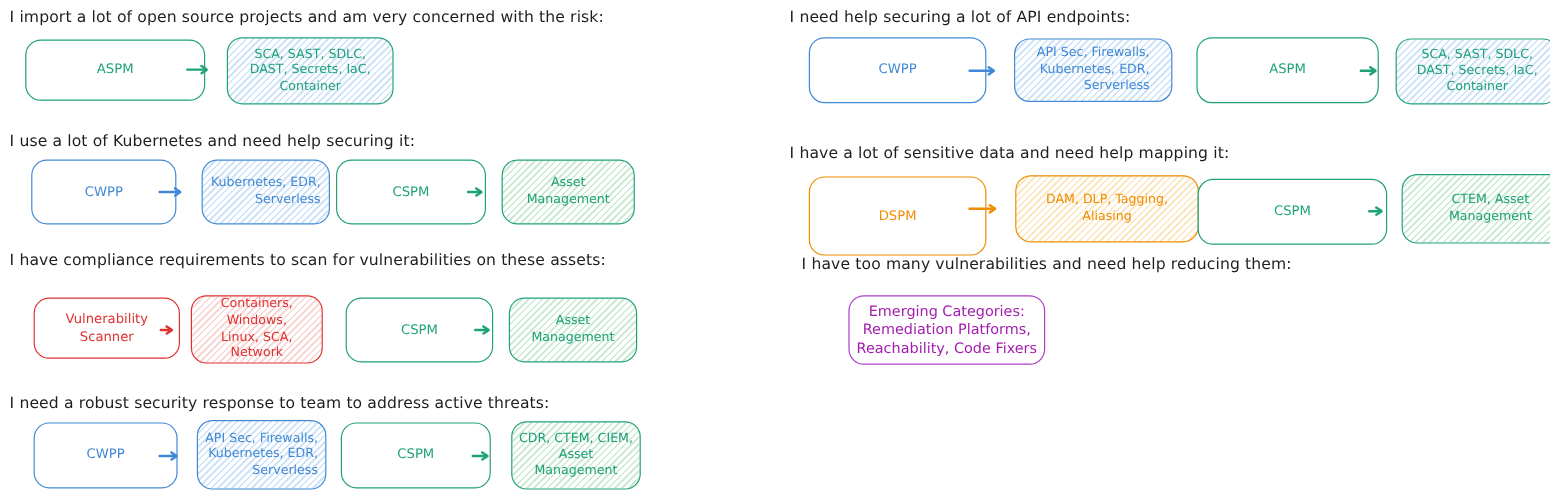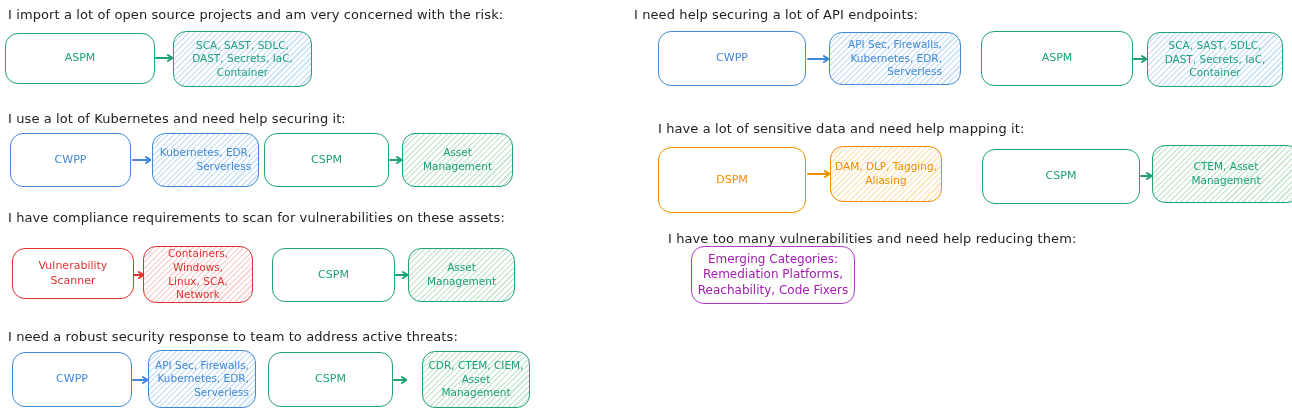--- a/index.html
+++ b/index.html
@@ -9,20 +9,21 @@
   }
   .heading{
     position:absolute;font-size:13px;color:#1e1e1e;white-space:nowrap;
     letter-spacing:.1px;
   }
   .box{
     position:absolute;box-sizing:border-box;border:1.6px solid;border-radius:13px;
     display:flex;align-items:center;justify-content:center;text-align:center;
     white-space:pre-line;font-size:11px;line-height:1.3;padding:2px 4px;
     background:#ffffff;
+    margin-left:16px;
   }
   .cap{font-size:10.5px;}
   
   .s-green {border-color:#1fa179;color:#1fa179;}
   .s-blue  {border-color:#4189d6;color:#4189d6;text-align:right;}
   .s-red   {border-color:#e03131;color:#e03131;}
   .s-orange{border-color:#f08c00;color:#f08c00;}
   .s-purple{border-color:#ae3ec9;color:#a21caf;}
   
   .h-blue  {background:repeating-linear-gradient(135deg,#ffffff 0 2.5px,#cfe4f8 2.5px 4px);}
@@ -80,50 +81,50 @@
 
   <section>
     <div class="heading" style="left:8px;top:329px">I need a robust security response to team to address active threats:</div>
     <div class="box s-blue" style="left:12px;top:352px;width:120px;height:55px">CWPP</div>
     <div class="arrow a-blue" style="left:132px;top:379px;width:15px"></div>
     <div class="box cap s-blue h-blue" style="left:148px;top:350px;width:108px;height:58px">API Sec, Firewalls,
 Kubernetes, EDR,
 Serverless</div>
     <div class="box s-green" style="left:268px;top:352px;width:125px;height:55px">CSPM</div>
     <div class="arrow a-green" style="left:393px;top:379px;width:13px"></div>
-    <div class="box cap s-green h-green" style="left:422px;top:351px;width:108px;height:57px">CDR, CTEM, CIEM,
+    <div class="box cap s-green h-green" style="left:410px;top:351px;width:108px;height:57px">CDR, CTEM, CIEM,
 Asset Management</div>
   </section>
 
   <section>
-    <div class="heading" style="left:634px;top:7px">I need help securing a lot of API endpoints:</div>
+    <div class="heading" style="left:658px;top:7px">I need help securing a lot of API endpoints:</div>
     <div class="box s-blue" style="left:658px;top:31px;width:148px;height:55px">CWPP</div>
     <div class="arrow a-blue" style="left:807px;top:58px;width:21px"></div>
     <div class="box cap s-blue h-blue" style="left:829px;top:32px;width:132px;height:53px">API Sec, Firewalls,
 Kubernetes, EDR,
 Serverless</div>
     <div class="box s-green" style="left:981px;top:31px;width:152px;height:55px">ASPM</div>
     <div class="arrow a-green" style="left:1133px;top:58px;width:13px"></div>
     <div class="box cap s-green h-blue" style="left:1147px;top:32px;width:136px;height:55px">SCA, SAST, SDLC,
 DAST, Secrets, IaC,
 Container</div>
   </section>
 
   <section>
     <div class="heading" style="left:658px;top:121px">I have a lot of sensitive data and need help mapping it:</div>
     <div class="box s-orange" style="left:658px;top:147px;width:148px;height:66px">DSPM</div>
     <div class="arrow a-orange" style="left:807px;top:173px;width:22px"></div>
-    <div class="box cap s-orange h-orange" style="left:830px;top:146px;width:112px;height:56px">DAM, DLP, Tagging,
+    <div class="box cap s-orange h-orange" style="left:830px;top:146px;width:153px;height:56px">DAM, DLP, Tagging,
 Aliasing</div>
     <div class="box s-green" style="left:982px;top:149px;width:158px;height:55px">CSPM</div>
     <div class="arrow a-green" style="left:1140px;top:175px;width:11px"></div>
     <div class="box cap s-green h-green" style="left:1152px;top:145px;width:148px;height:58px">CTEM, Asset
 Management</div>
   </section>
 
   <section>
-    <div class="heading" style="left:668px;top:231px">I have too many vulnerabilities and need help reducing them:</div>
+    <div class="heading" style="left:668px;top:213px">I have too many vulnerabilities and need help reducing them:</div>
     <div class="box s-purple" style="left:691px;top:246px;width:164px;height:58px;font-size:12px">Emerging Categories:
 Remediation Platforms,
 Reachability, Code Fixers</div>
   </section>
 
 </div>
 
 </body></html>

